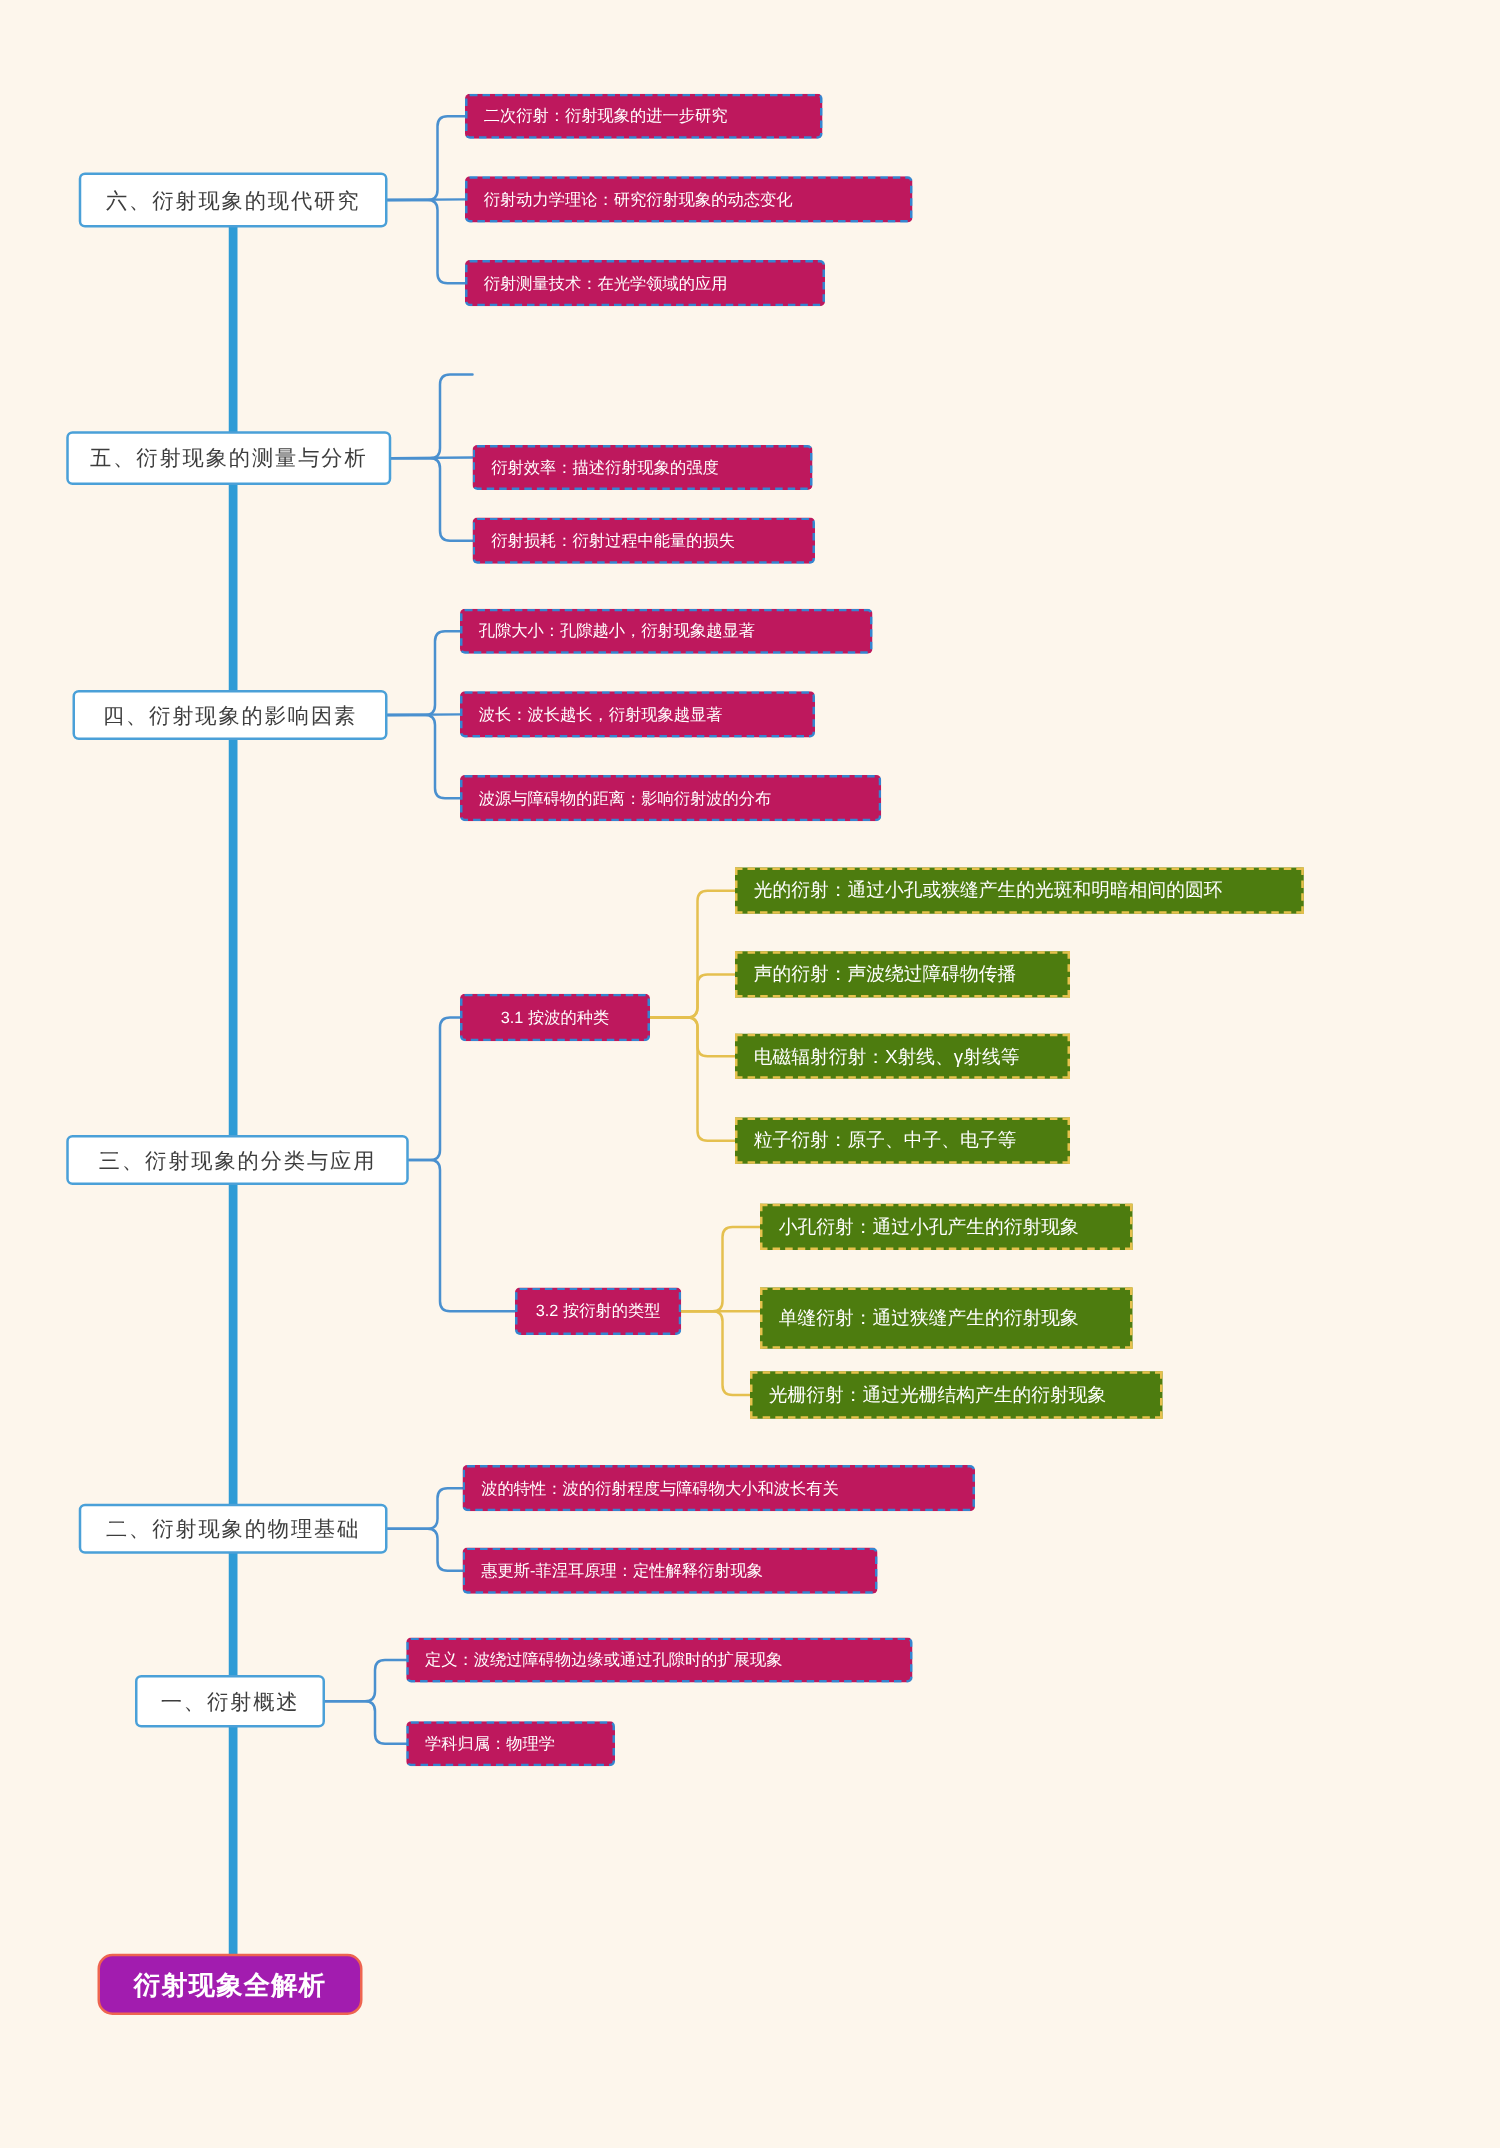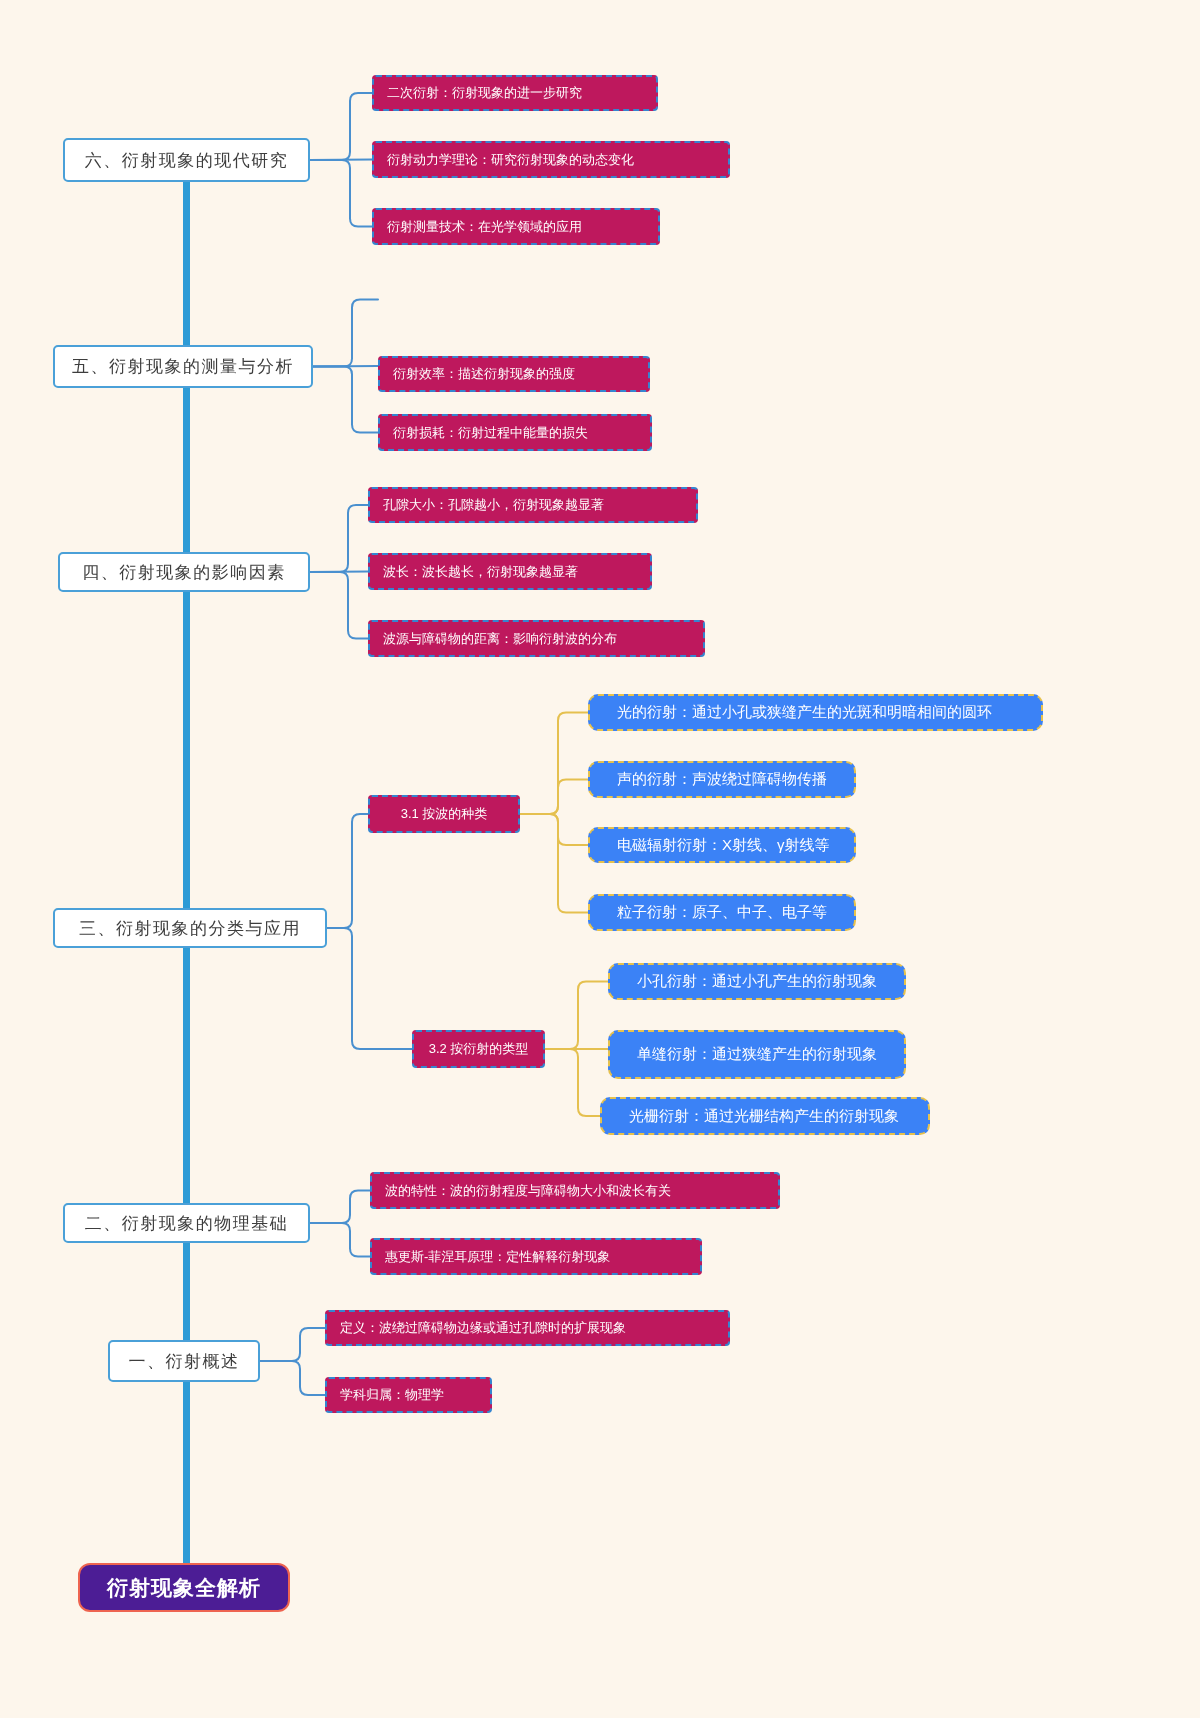--- a/index.html
+++ b/index.html
@@ -3,24 +3,24 @@
 <meta charset="utf-8">
 <style>
   html,body{margin:0;padding:0;background:#fdf6ec;font-family:"Liberation Sans",sans-serif;}
   #canvas{position:relative;width:1200px;height:1718px;background:#fdf6ec;overflow:hidden;}
   #connector-svg{position:absolute;left:0;top:0;}
   .node{position:absolute;display:flex;align-items:center;box-sizing:border-box;white-space:nowrap;overflow:hidden;}
   .main{background:#ffffff;border:2px solid #4aa0d8;border-radius:5px;color:#3d3d3d;
         font-size:17px;justify-content:center;letter-spacing:1.5px;}
   .child{background:#be185d;border:2px dashed #3585d0;border-radius:4px;color:#ffffff;
          font-size:13px;padding:0 13px;}
-  .gchild{background:#3b82f6;border:2px dashed #e6c14d;border-radius:10px;color:#ffffff;
-          font-size:15px;padding:0 27px;}
+  .gchild{background:#4d7c0f;border:2px dashed #e6c14d;border-radius:0;color:#ffffff;
+          font-size:15px;padding:0 13px;}
   .subcat{justify-content:center;padding:0 4px;}
-  .root{background:#4c1d95;border:2px solid #ee6450;border-radius:12px;color:#ffffff;
+  .root{background:#a21caf;border:2px solid #ee6450;border-radius:12px;color:#ffffff;
         font-size:21px;font-weight:bold;justify-content:center;letter-spacing:1px;}
 </style>
 </head>
 <body>
 
 <div id="canvas">
 
   <svg id="connector-svg" width="1200" height="1718" viewBox="0 0 1200 1718">
       <path d="M 186.5 160 L 186.5 1565" fill="none" stroke="#2e9bd6" stroke-width="7" stroke-linecap="round"></path>
       <path d="M 310 160 L 342 160 Q 350 160 350 152 L 350 101 Q 350 93 358 93 L 372 93" fill="none" stroke="#4a90cf" stroke-width="2" stroke-linecap="round"></path>

